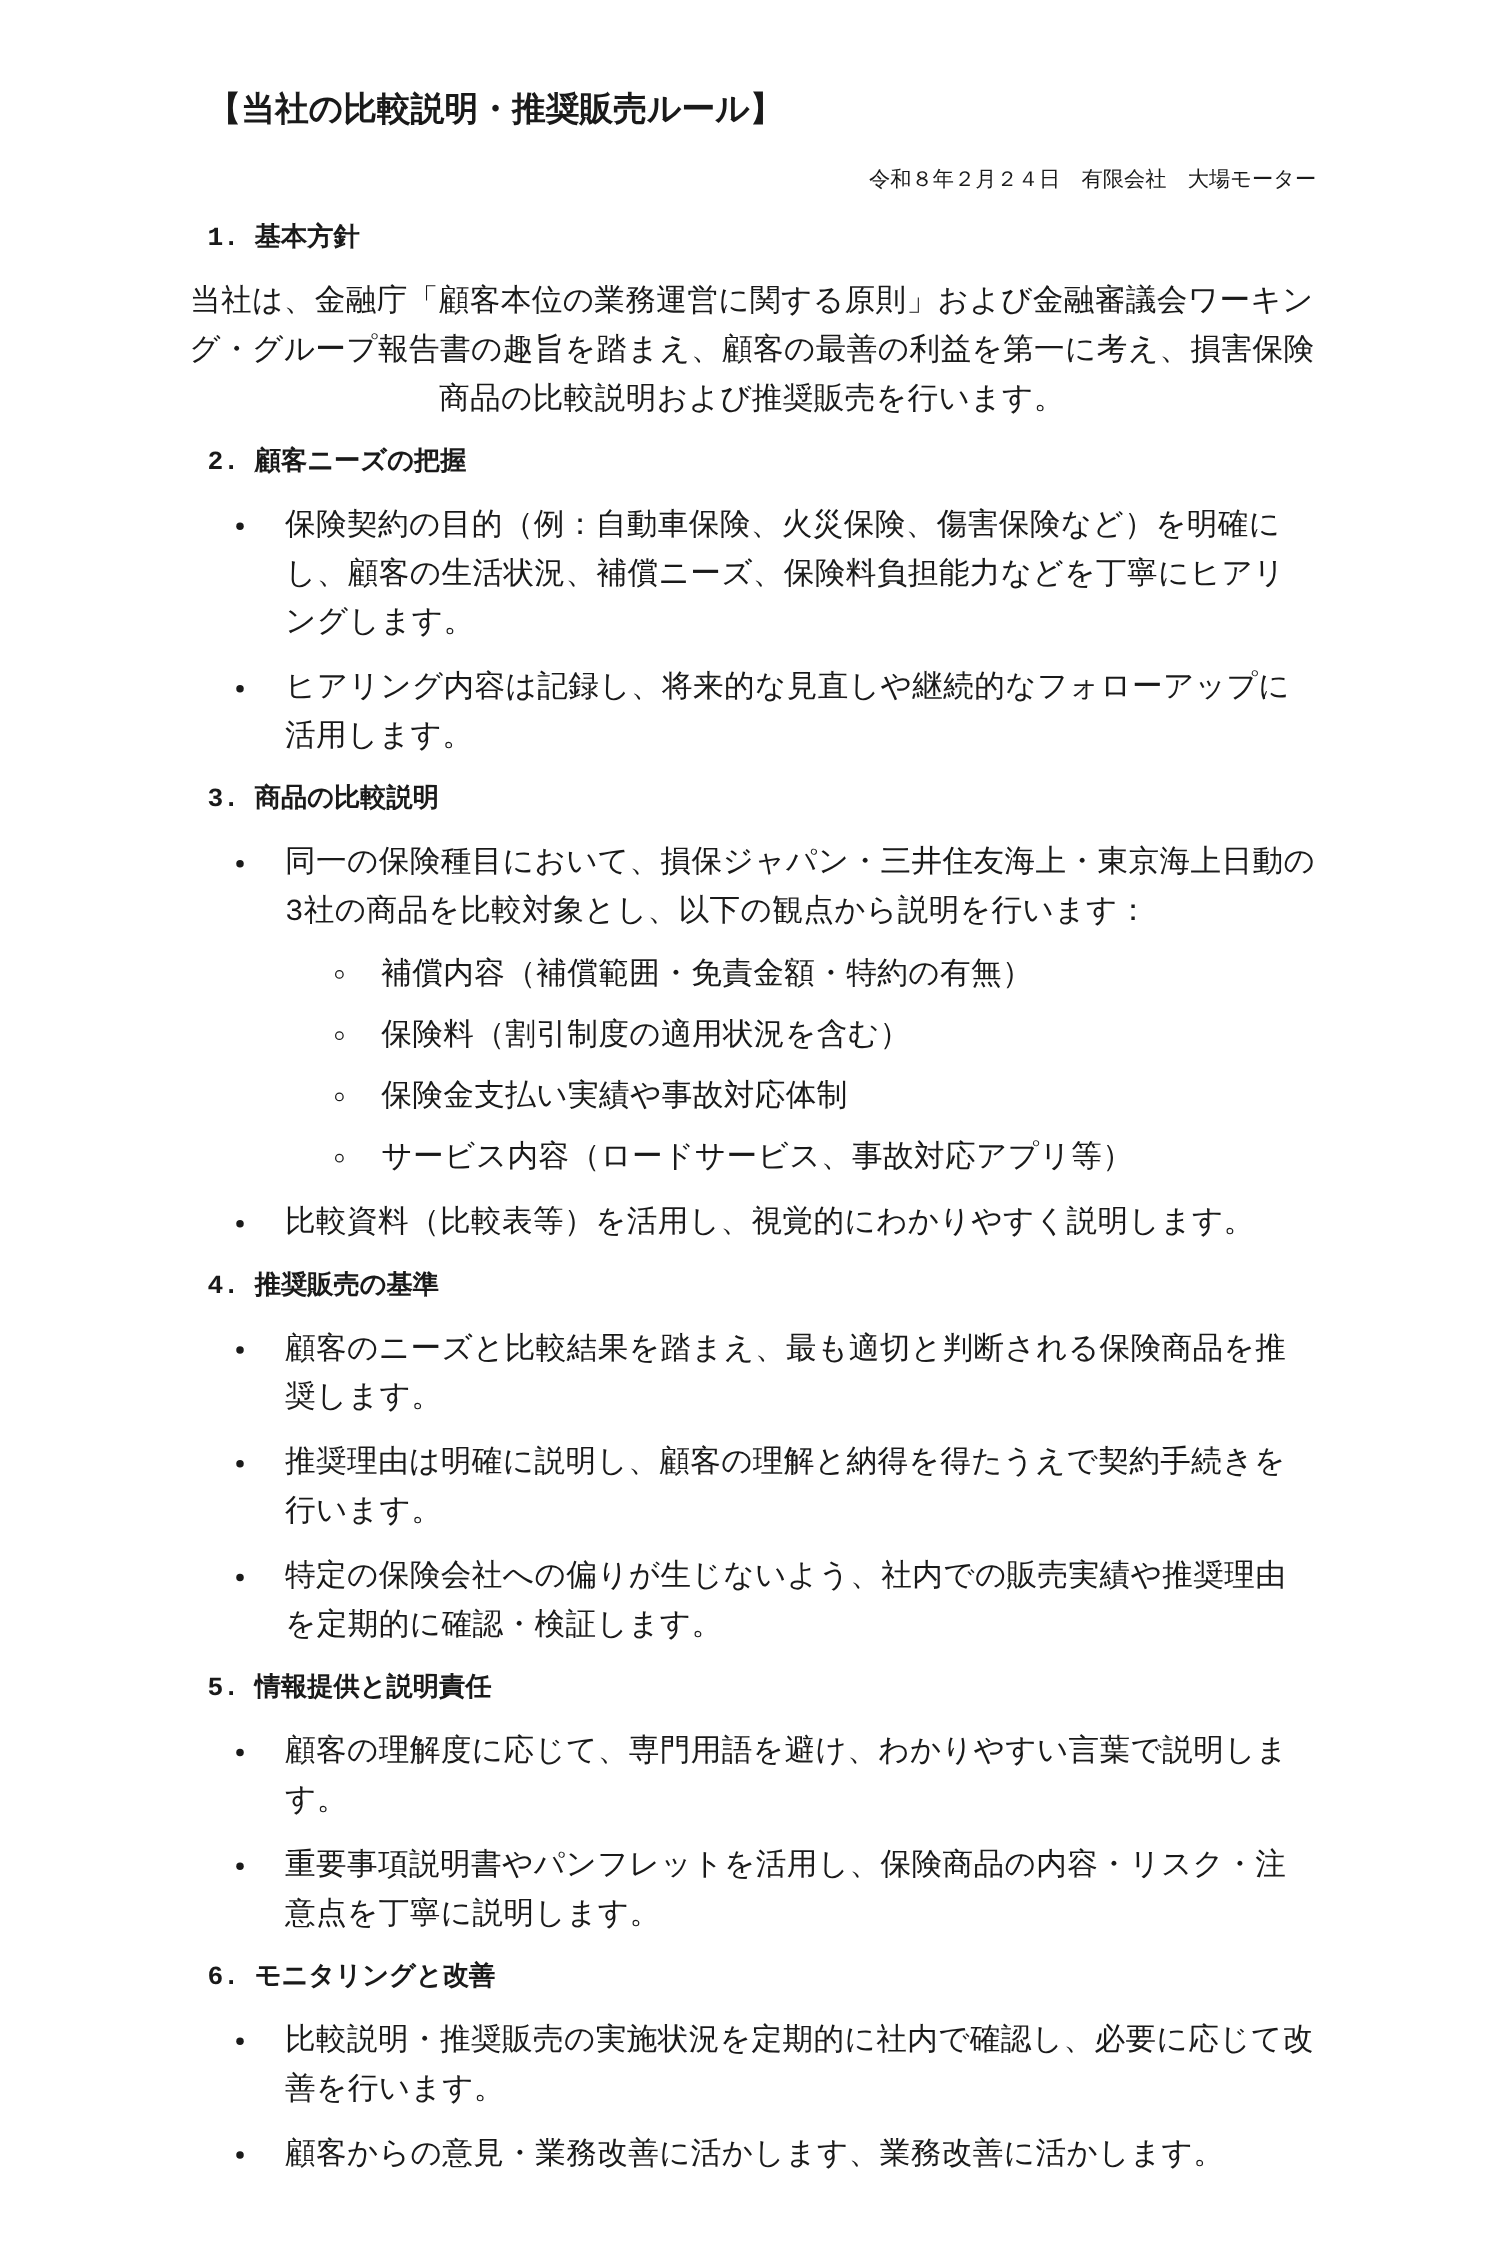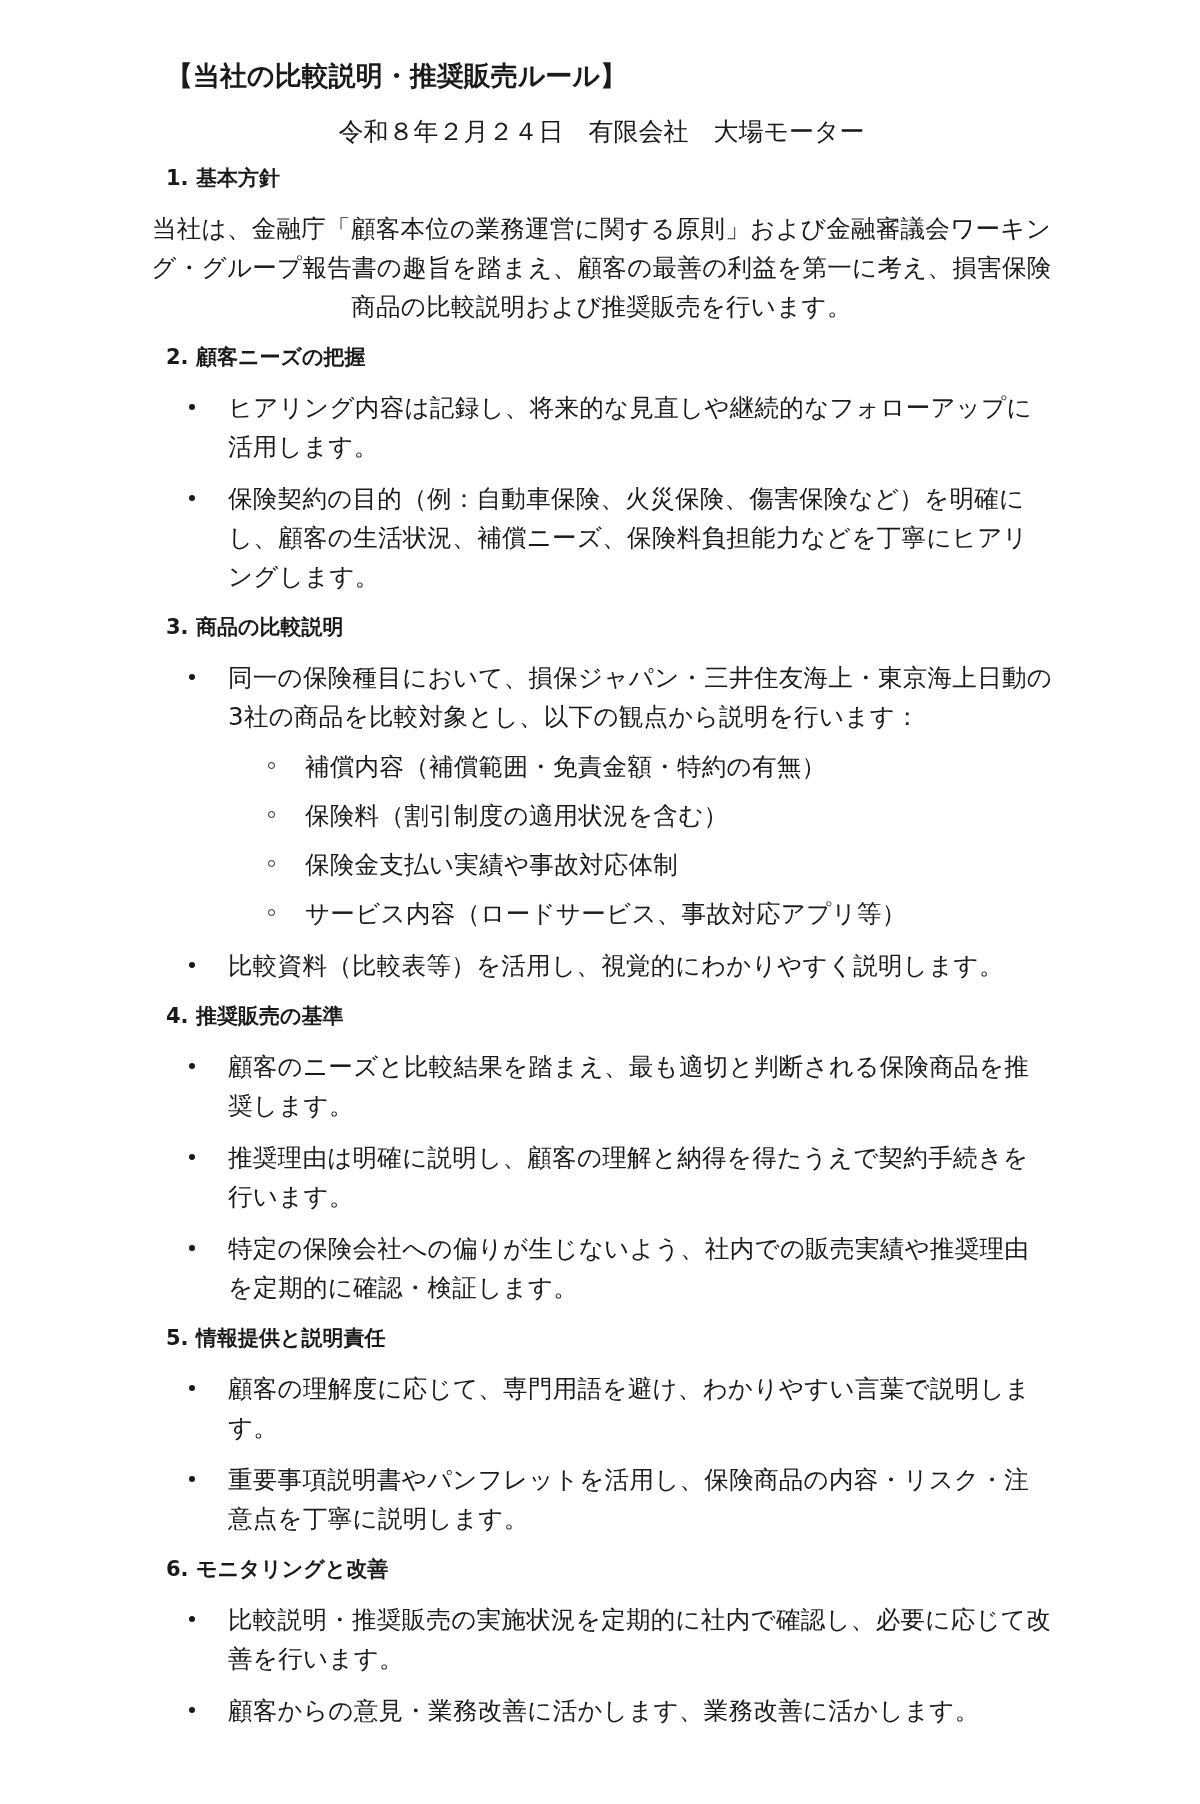--- a/index.html
+++ b/index.html
@@ -11,34 +11,35 @@
       width: 1200px;
       height: 1804px;
       position: relative;
       overflow: hidden;
       color: #1a1a1a;
       font-family: "DejaVu Sans", "Liberation Sans", sans-serif;
     }
     .doc {
       position: absolute;
       left: 150px;
-      top: 56px;
+      top: 70px;
       width: 903px;
+      font-family: Liberation Mono, monospace;
     }
     .doc-title {
       margin: 0 0 0 16px;
       font-size: 27px;
       font-weight: bold;
       line-height: 40px;
       letter-spacing: 0px;
       white-space: nowrap;
     }
     .doc-dateline {
-      text-align: center;
-      font-size: 25px;
+      text-align: right;
+      font-size: 17px;
       line-height: 40px;
       margin-top: 16px;
       white-space: nowrap;
     }
     .section { margin-top: 0; }
     .section-heading {
       font-size: 21px;
       font-weight: bold;
       line-height: 30px;
       margin: 16px;
@@ -108,22 +109,22 @@
   <div class="doc-dateline">令和８年２月２４日　有限会社　大場モーター</div>
 
   <div class="section">
     <h2 class="section-heading first">1. 基本方針</h2>
     <p class="para">当社は、金融庁「顧客本位の業務運営に関する原則」および金融審議会ワーキング・グループ報告書の趣旨を踏まえ、顧客の最善の利益を第一に考え、損害保険商品の比較説明および推奨販売を行います。</p>
   </div>
 
   <div class="section">
     <h2 class="section-heading">2. 顧客ニーズの把握</h2>
     <ul class="bullets">
+      <li><span class="dot"></span><span>保険契約の目的（例：自動車保険、火災保険、傷害保険など）を明確にし、顧客の生活状況、補償ニーズ、保険料負担能力などを丁寧にヒアリングします。</span></li>
       <li><span class="dot"></span><span>ヒアリング内容は記録し、将来的な見直しや継続的なフォローアップに活用します。</span></li>
-      <li><span class="dot"></span><span>保険契約の目的（例：自動車保険、火災保険、傷害保険など）を明確にし、顧客の生活状況、補償ニーズ、保険料負担能力などを丁寧にヒアリングします。</span></li>
     </ul>
   </div>
 
   <div class="section">
     <h2 class="section-heading">3. 商品の比較説明</h2>
     <ul class="bullets">
       <li>
         <span class="dot"></span><span>同一の保険種目において、損保ジャパン・三井住友海上・東京海上日動の3社の商品を比較対象とし、以下の観点から説明を行います：</span>
         <ul class="sub">
           <li><span class="circle"></span><span>補償内容（補償範囲・免責金額・特約の有無）</span></li>

